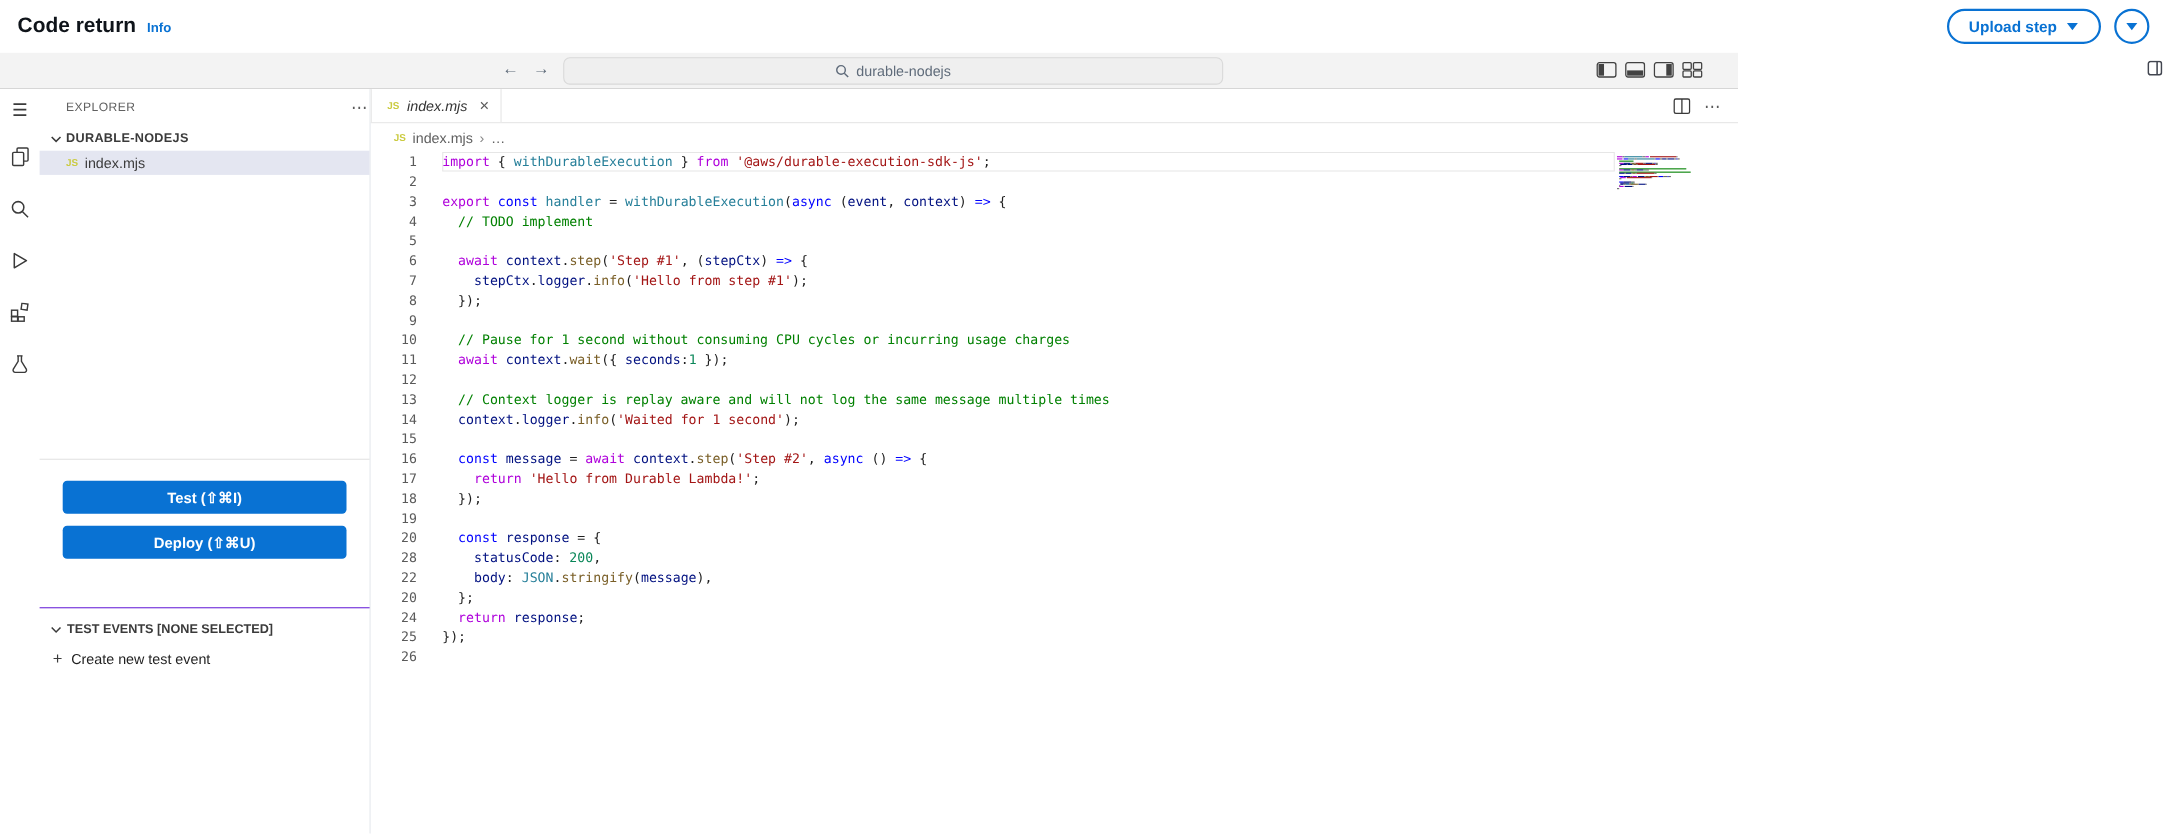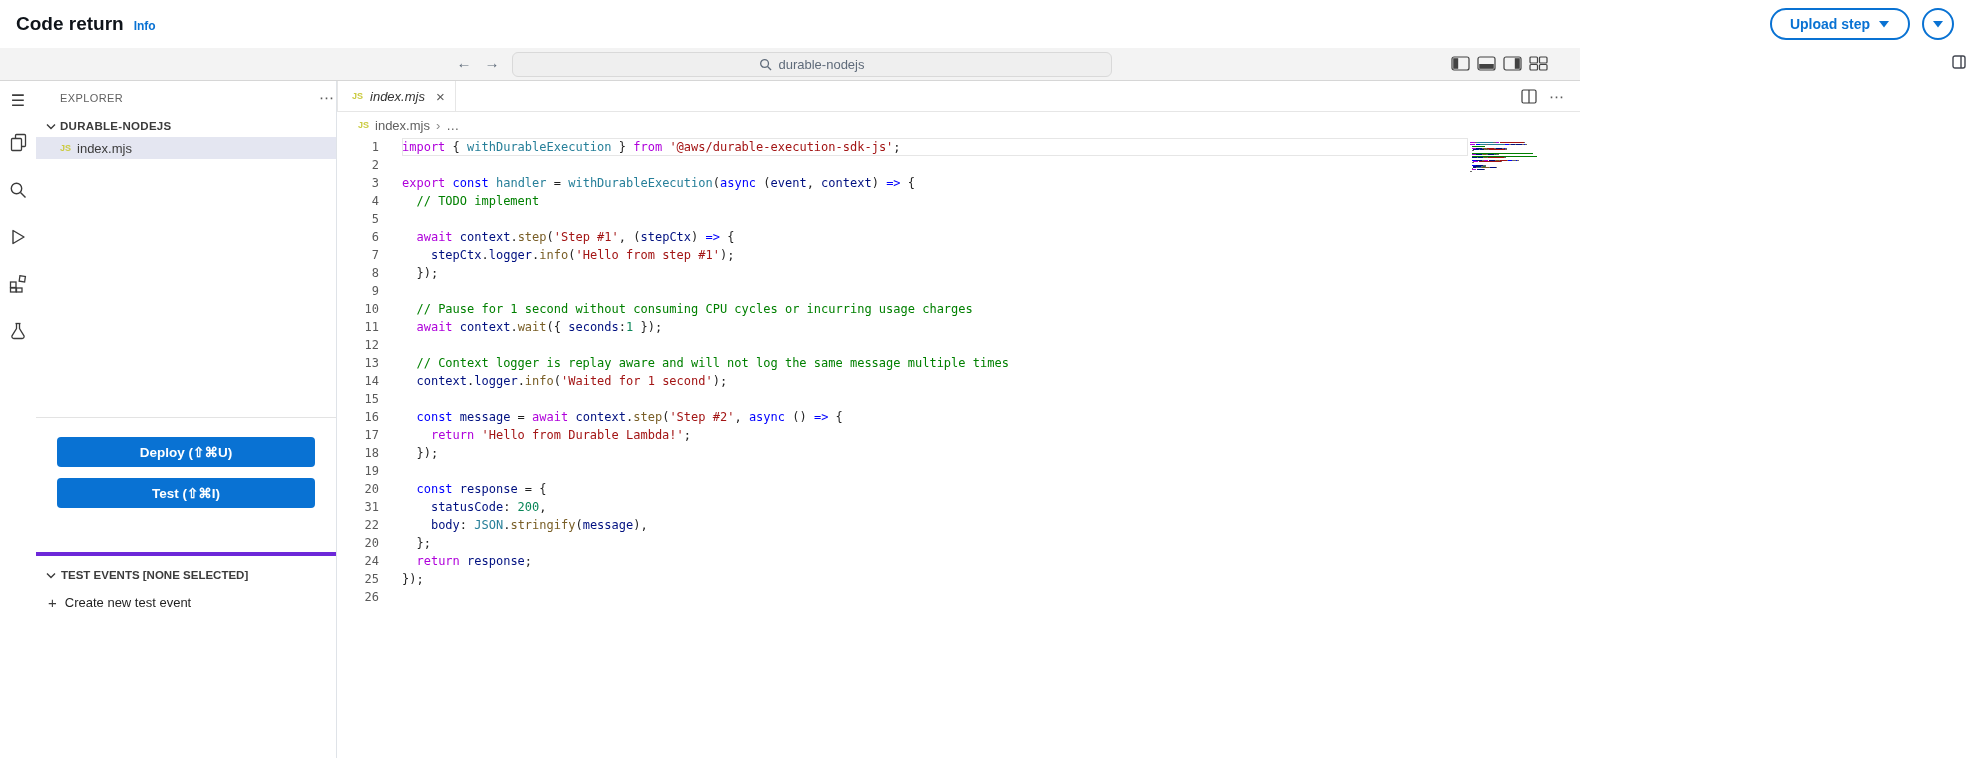--- a/index.html
+++ b/index.html
@@ -42,21 +42,21 @@
   .tree-folder { height:22px; display:flex; align-items:center; gap:4px; padding-left:10px; font-size:11.5px; font-weight:700; color:#3b3b3b; letter-spacing:.3px; cursor:pointer; }
   .tree-file { height:22px; display:flex; align-items:center; gap:6px; padding-left:24px; font-size:13px; color:#3b3b3b; cursor:pointer; }
   .tree-file.selected { background:#e4e6f1; }
   .js-badge { font-size:9px; font-weight:700; color:#cbcb41; letter-spacing:0; }
   .chev { display:inline-flex; color:#3b3b3b; }
 
   .deploy-section { position:absolute; left:0; top:336px; width:100%; border-top:1px solid #e3e3e3; padding-top:8px; }
   .section-head { display:flex; align-items:center; gap:5px; padding-left:10px; font-size:11.5px; font-weight:700; color:#3b3b3b; height:22px; cursor:pointer; }
   .cur-status { font-size:12px; font-weight:400; color:#5f6b7a; margin-left:6px; }
   .solid-btn { display:block; width:calc(100% - 42px); margin:11px 21px 0; height:30px; background:#0972d3; border:0; border-radius:4px; color:#fff; font-size:13.5px; font-weight:700; font-family:"Liberation Sans",sans-serif; cursor:pointer; }
-  .test-events-section { position:absolute; left:0; top:471px; width:100%; border-top:4px solid #6d28d9; padding-top:8px; }
+  .test-events-section { position:absolute; left:0; top:471px; width:100%; border-top:1px solid #6d28d9; padding-top:8px; }
   .create-event { display:flex; align-items:center; gap:8px; padding-left:12px; height:24px; margin-top:4px; font-size:13px; color:#1f1f1f; cursor:pointer; }
   .plus { font-size:15px; color:#3b3b3b; }
 
   
   .editor-pane { position:absolute; left:337px; top:0; width:1243px; height:100%; background:#fff; }
   .tab-bar { position:relative; height:31px; border-bottom:1px solid #e6e6e6; display:flex; }
   .tab { display:flex; align-items:center; gap:7px; padding:0 10px 0 14px; border-right:1px solid #e6e6e6; border-left:1px solid #e6e6e6; background:#fff; cursor:pointer; }
   .tab-label { font-size:13px; font-style:italic; color:#333; }
   .tab-close { font-size:15px; color:#5a5a5a; margin-left:4px; cursor:pointer; }
   .tab-actions { position:absolute; right:16px; top:0; height:31px; display:flex; align-items:center; gap:12px; color:#3b3b3b; }
@@ -209,22 +209,22 @@
           </span>
           <span>DURABLE-NODEJS</span>
         </div>
         <div class="tree-file selected">
           <span class="js-badge">JS</span>
           <span>index.mjs</span>
         </div>
       </div>
 
       <div class="deploy-section">
+        <button class="solid-btn">Test (⇧⌘I)</button>
         <button class="solid-btn">Deploy (⇧⌘U)</button>
-        <button class="solid-btn">Test (⇧⌘I)</button>
       </div>
 
       <div class="test-events-section">
         <div class="section-head">
           <span class="chev">
             <svg width="10" height="7" viewBox="0 0 10 7" fill="none" stroke="#3b3b3b" stroke-width="1.4">
                 <path d="M1 1.5l4 4 4-4"></path>
               </svg>
           </span>
           <span>TEST EVENTS [NONE SELECTED]</span>
@@ -276,21 +276,21 @@
             <div class="line-num">11</div>
             <div class="line-num">12</div>
             <div class="line-num">13</div>
             <div class="line-num">14</div>
             <div class="line-num">15</div>
             <div class="line-num">16</div>
             <div class="line-num">17</div>
             <div class="line-num">18</div>
             <div class="line-num">19</div>
             <div class="line-num">20</div>
-            <div class="line-num">31</div>
+            <div class="line-num">28</div>
             <div class="line-num">22</div>
             <div class="line-num">20</div>
             <div class="line-num">24</div>
             <div class="line-num">25</div>
             <div class="line-num">26</div>
           </div>
         <div class="code-lines"><div class="code-line current"><span class="t-kw1">import</span><span class="t-pun"> { </span><span class="t-cls">withDurableExecution</span><span class="t-pun"> } </span><span class="t-kw1">from</span><span class="t-pun"> </span><span class="t-str">'@aws/durable-execution-sdk-js'</span><span class="t-pun">;</span></div><div class="code-line"></div><div class="code-line"><span class="t-kw1">export</span><span class="t-pun"> </span><span class="t-kw2">const</span><span class="t-pun"> </span><span class="t-cls">handler</span><span class="t-pun"> = </span><span class="t-cls">withDurableExecution</span><span class="t-pun">(</span><span class="t-kw2">async</span><span class="t-pun"> (</span><span class="t-var">event</span><span class="t-pun">, </span><span class="t-var">context</span><span class="t-pun">) </span><span class="t-kw2">=&gt;</span><span class="t-pun"> {</span></div><div class="code-line"><span class="t-ws">  </span><span class="t-com">// TODO implement</span></div><div class="code-line"></div><div class="code-line"><span class="t-ws">  </span><span class="t-kw1">await</span><span class="t-pun"> </span><span class="t-var">context</span><span class="t-pun">.</span><span class="t-fn">step</span><span class="t-pun">(</span><span class="t-str">'Step #1'</span><span class="t-pun">, (</span><span class="t-var">stepCtx</span><span class="t-pun">) </span><span class="t-kw2">=&gt;</span><span class="t-pun"> {</span></div><div class="code-line"><span class="t-ws">    </span><span class="t-var">stepCtx</span><span class="t-pun">.</span><span class="t-var">logger</span><span class="t-pun">.</span><span class="t-fn">info</span><span class="t-pun">(</span><span class="t-str">'Hello from step #1'</span><span class="t-pun">);</span></div><div class="code-line"><span class="t-ws">  </span><span class="t-pun">});</span></div><div class="code-line"></div><div class="code-line"><span class="t-ws">  </span><span class="t-com">// Pause for 1 second without consuming CPU cycles or incurring usage charges</span></div><div class="code-line"><span class="t-ws">  </span><span class="t-kw1">await</span><span class="t-pun"> </span><span class="t-var">context</span><span class="t-pun">.</span><span class="t-fn">wait</span><span class="t-pun">({ </span><span class="t-var">seconds</span><span class="t-pun">:</span><span class="t-num">1</span><span class="t-pun"> });</span></div><div class="code-line"></div><div class="code-line"><span class="t-ws">  </span><span class="t-com">// Context logger is replay aware and will not log the same message multiple times</span></div><div class="code-line"><span class="t-ws">  </span><span class="t-var">context</span><span class="t-pun">.</span><span class="t-var">logger</span><span class="t-pun">.</span><span class="t-fn">info</span><span class="t-pun">(</span><span class="t-str">'Waited for 1 second'</span><span class="t-pun">);</span></div><div class="code-line"></div><div class="code-line"><span class="t-ws">  </span><span class="t-kw2">const</span><span class="t-pun"> </span><span class="t-var">message</span><span class="t-pun"> = </span><span class="t-kw1">await</span><span class="t-pun"> </span><span class="t-var">context</span><span class="t-pun">.</span><span class="t-fn">step</span><span class="t-pun">(</span><span class="t-str">'Step #2'</span><span class="t-pun">, </span><span class="t-kw2">async</span><span class="t-pun"> () </span><span class="t-kw2">=&gt;</span><span class="t-pun"> {</span></div><div class="code-line"><span class="t-ws">    </span><span class="t-kw1">return</span><span class="t-pun"> </span><span class="t-str">'Hello from Durable Lambda!'</span><span class="t-pun">;</span></div><div class="code-line"><span class="t-ws">  </span><span class="t-pun">});</span></div><div class="code-line"></div><div class="code-line"><span class="t-ws">  </span><span class="t-kw2">const</span><span class="t-pun"> </span><span class="t-var">response</span><span class="t-pun"> = {</span></div><div class="code-line"><span class="t-ws">    </span><span class="t-var">statusCode</span><span class="t-pun">: </span><span class="t-num">200</span><span class="t-pun">,</span></div><div class="code-line"><span class="t-ws">    </span><span class="t-var">body</span><span class="t-pun">: </span><span class="t-cls">JSON</span><span class="t-pun">.</span><span class="t-fn">stringify</span><span class="t-pun">(</span><span class="t-var">message</span><span class="t-pun">),</span></div><div class="code-line"><span class="t-ws">  </span><span class="t-pun">};</span></div><div class="code-line"><span class="t-ws">  </span><span class="t-kw1">return</span><span class="t-pun"> </span><span class="t-var">response</span><span class="t-pun">;</span></div><div class="code-line"><span class="t-pun">});</span></div><div class="code-line"></div></div>
         <div class="minimap">
             <div class="mm-line">
               <span class="mm-kw1" style="width: 4.8px;"></span>

